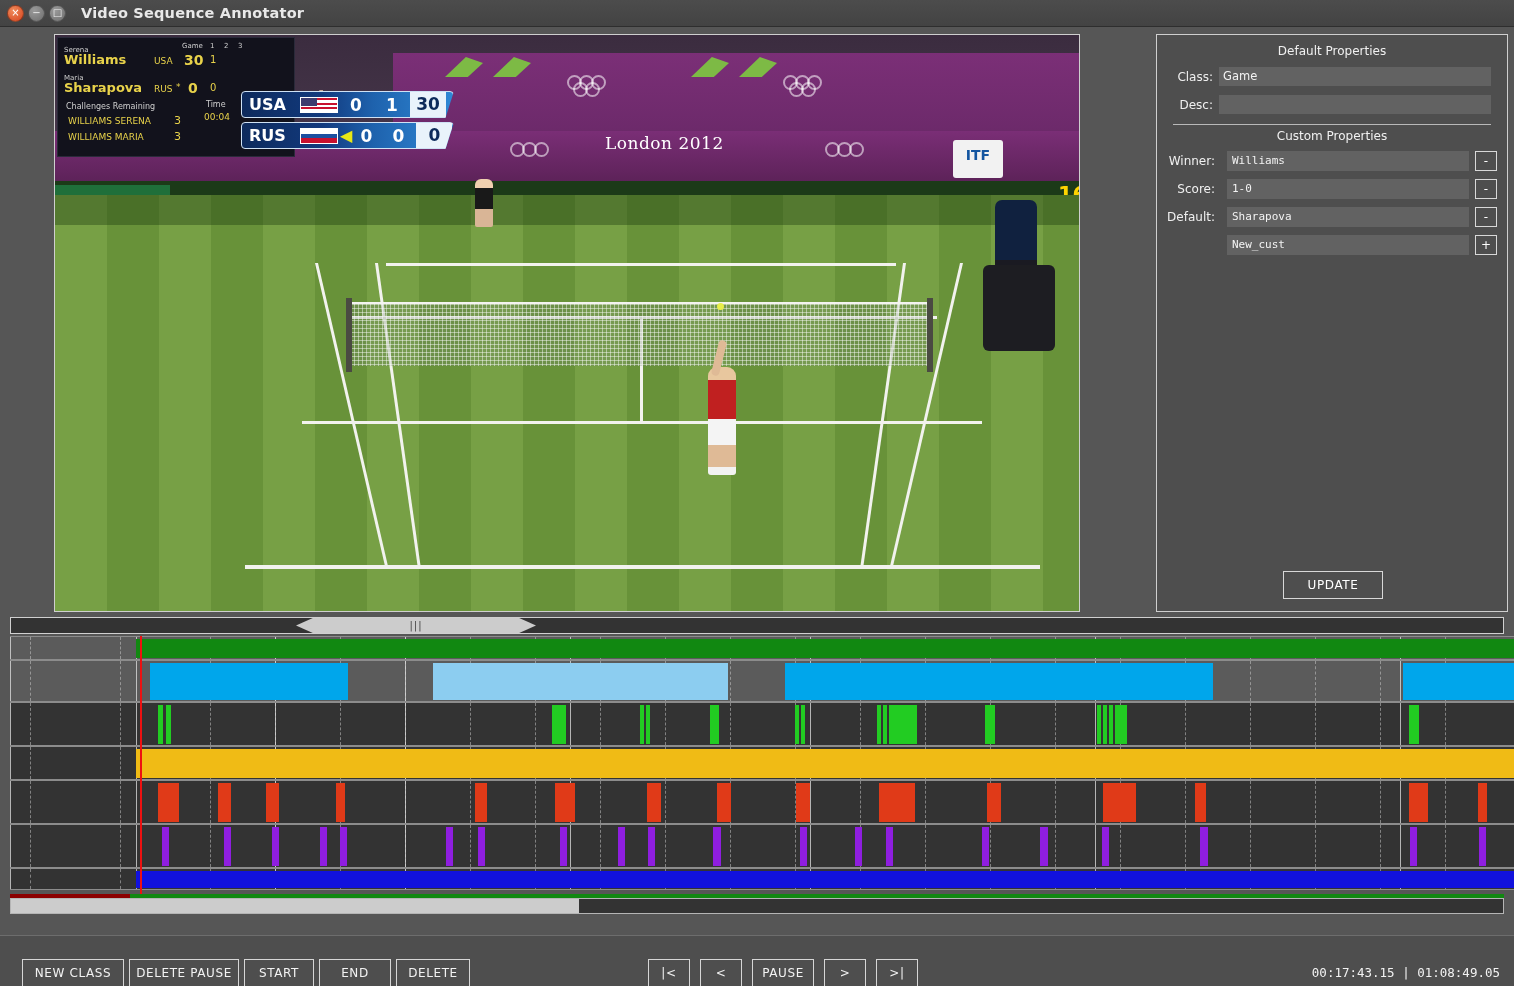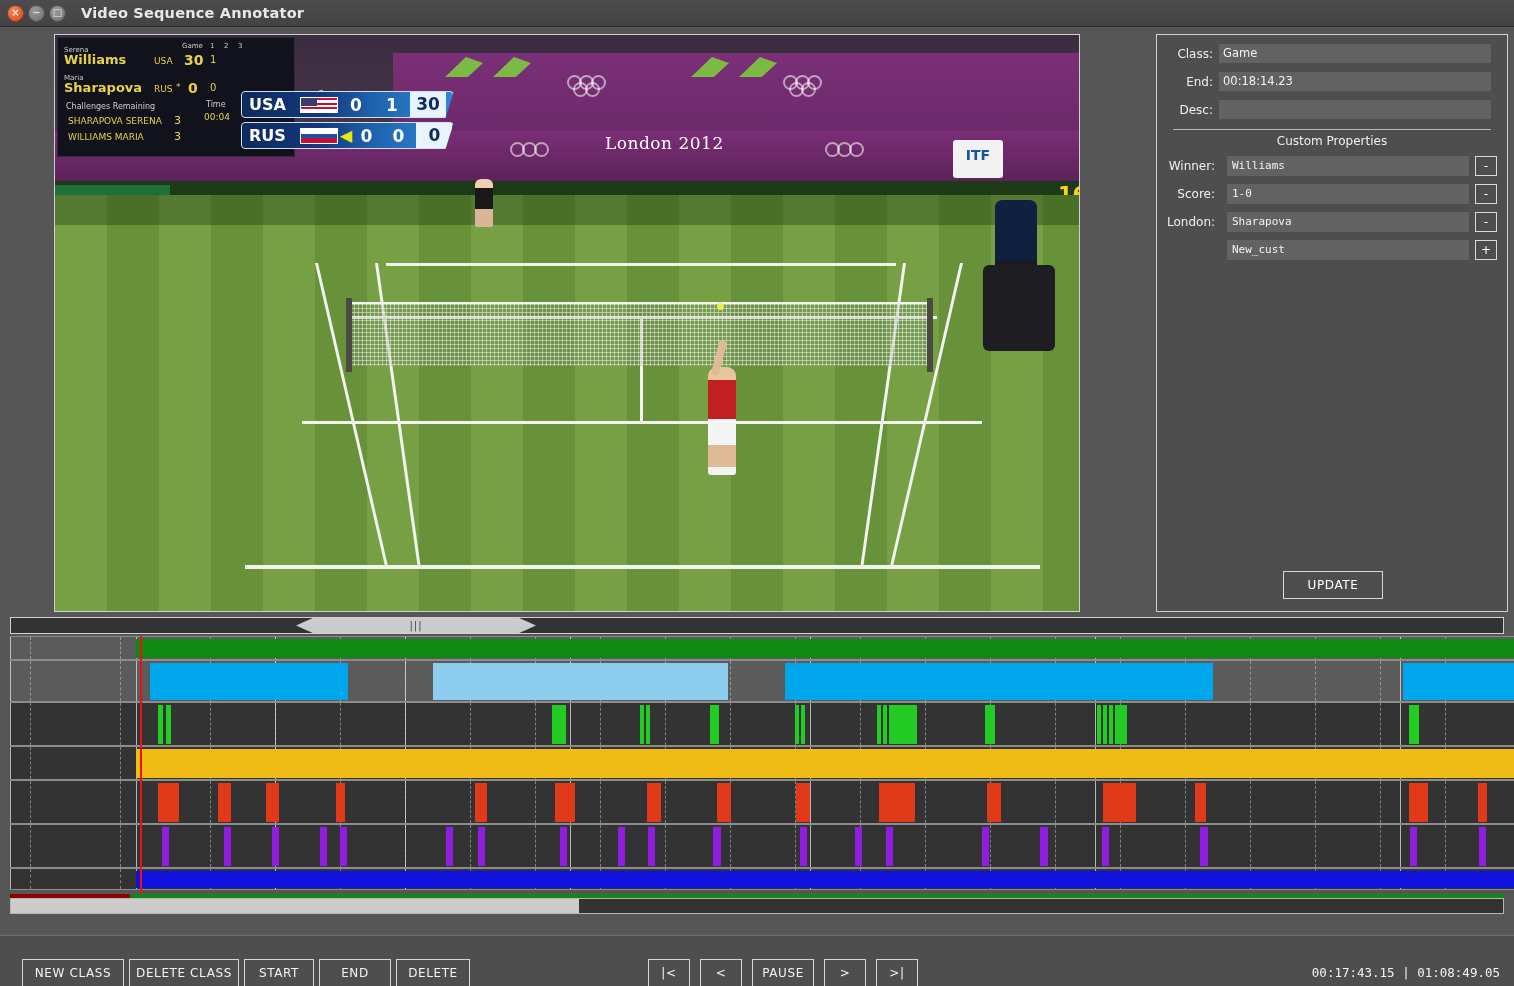--- a/index.html
+++ b/index.html
@@ -319,21 +319,21 @@
 
         <div class="sb-row" style="left:96px; top:46px; font-size:9px;">RUS</div>
         <div class="sb-row" style="left:118px; top:44px; font-size:9px;">*</div>
         <div class="sb-row" style="left:130px; top:42px; font-size:14px; font-weight:bold;">0</div>
         <div class="sb-row" style="left:152px; top:44px; font-size:10px;">0</div>
 
         <div class="sb-row sb-small" style="left:8px; top:64px; font-size:8px;">Challenges Remaining</div>
         <div class="sb-row sb-small" style="left:148px; top:62px; font-size:8px;">Time</div>
         <div class="sb-row" style="left:146px; top:74px; font-size:9px;">00:04</div>
 
-        <div class="sb-row" style="left:10px; top:78px; font-size:9px;">SHARAPOVA SERENA</div>
+        <div class="sb-row" style="left:10px; top:78px; font-size:9px;">WILLIAMS SERENA</div>
         <div class="sb-row" style="left:116px; top:76px; font-size:11px;">3</div>
         <div class="sb-row" style="left:10px; top:94px; font-size:9px;">WILLIAMS MARIA</div>
         <div class="sb-row" style="left:116px; top:92px; font-size:11px;">3</div>
       </div>
 
       <div id="score-overlay">
         <div class="sc-band" style="top:0;">
           <span class="sc-cc">USA</span>
           <span class="sc-flag flag-usa"></span>
           <span class="sc-num">0</span>
@@ -347,28 +347,25 @@
           <span class="sc-num" style="width:28px;">0</span>
           <span class="sc-num">0</span>
           <span class="sc-num sc-last" style="height:100%;line-height:24px;">0</span>
         </div>
       </div>
 
     </div>
   </div>
 
   <div id="props-panel">
+    <div class="section-title">Default Properties</div>
 
     <div class="prop-row">
       <div class="prop-label">Class:</div>
       <div class="prop-field">Game</div>
-    </div>
-    <div class="prop-row">
-      <div class="prop-label">End:</div>
-      <div class="prop-field">00:18:14.23</div>
     </div>
     <div class="prop-row">
       <div class="prop-label">Desc:</div>
       <div class="prop-field"></div>
     </div>
 
     <hr class="sep">
 
     <div class="section-title" style="padding-top:4px;">Custom Properties</div>
 
@@ -376,21 +373,21 @@
       <div class="prop-label" style="width:54px;">Winner:</div>
       <div class="cust-field">Williams</div>
       <div class="cust-btn">-</div>
     </div>
     <div class="cust-row">
       <div class="prop-label" style="width:54px;">Score:</div>
       <div class="cust-field">1-0</div>
       <div class="cust-btn">-</div>
     </div>
     <div class="cust-row">
-      <div class="prop-label" style="width:54px;">London:</div>
+      <div class="prop-label" style="width:54px;">Default:</div>
       <div class="cust-field">Sharapova</div>
       <div class="cust-btn">-</div>
     </div>
     <div class="cust-row">
       <div class="prop-label" style="width:54px;"></div>
       <div class="cust-field">New_cust</div>
       <div class="cust-btn">+</div>
     </div>
 
     <div id="update-btn">UPDATE</div>
@@ -697,21 +694,21 @@
     </div>
 
     <div id="hscroll">
       <div id="hthumb"></div>
     </div>
   </div>
 
   <div id="bottombar">
     <div id="left-btns">
       <div class="btn" style="width:102px;">NEW CLASS</div>
-      <div class="btn" style="width:110px;">DELETE CLASS</div>
+      <div class="btn" style="width:110px;">DELETE PAUSE</div>
       <div class="btn" style="width:70px;">START</div>
       <div class="btn" style="width:72px;">END</div>
       <div class="btn" style="width:74px;">DELETE</div>
     </div>
 
     <div id="mid-btns">
       <div class="btn" style="width:42px;">|&lt;</div>
       <div class="btn" style="width:42px;">&lt;</div>
       <div class="btn" style="width:62px;">PAUSE</div>
       <div class="btn" style="width:42px;">&gt;</div>

